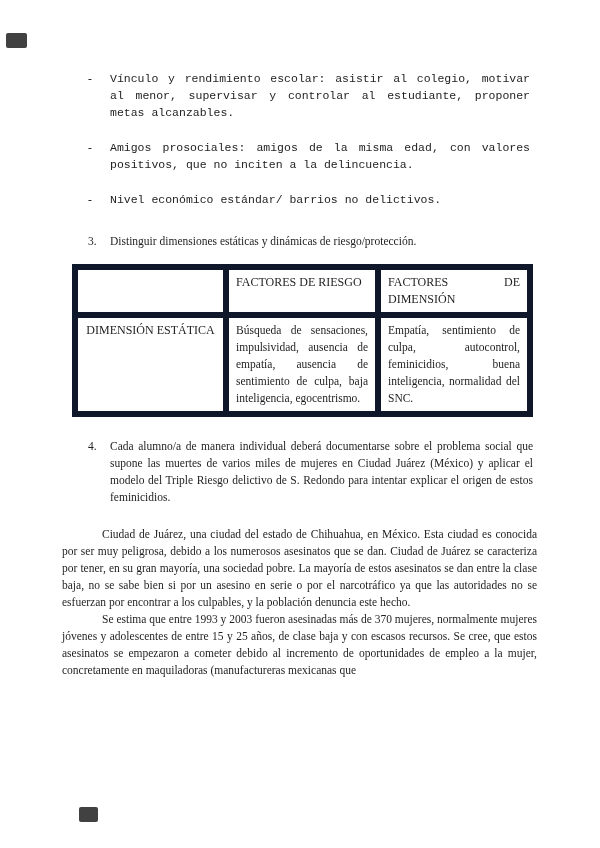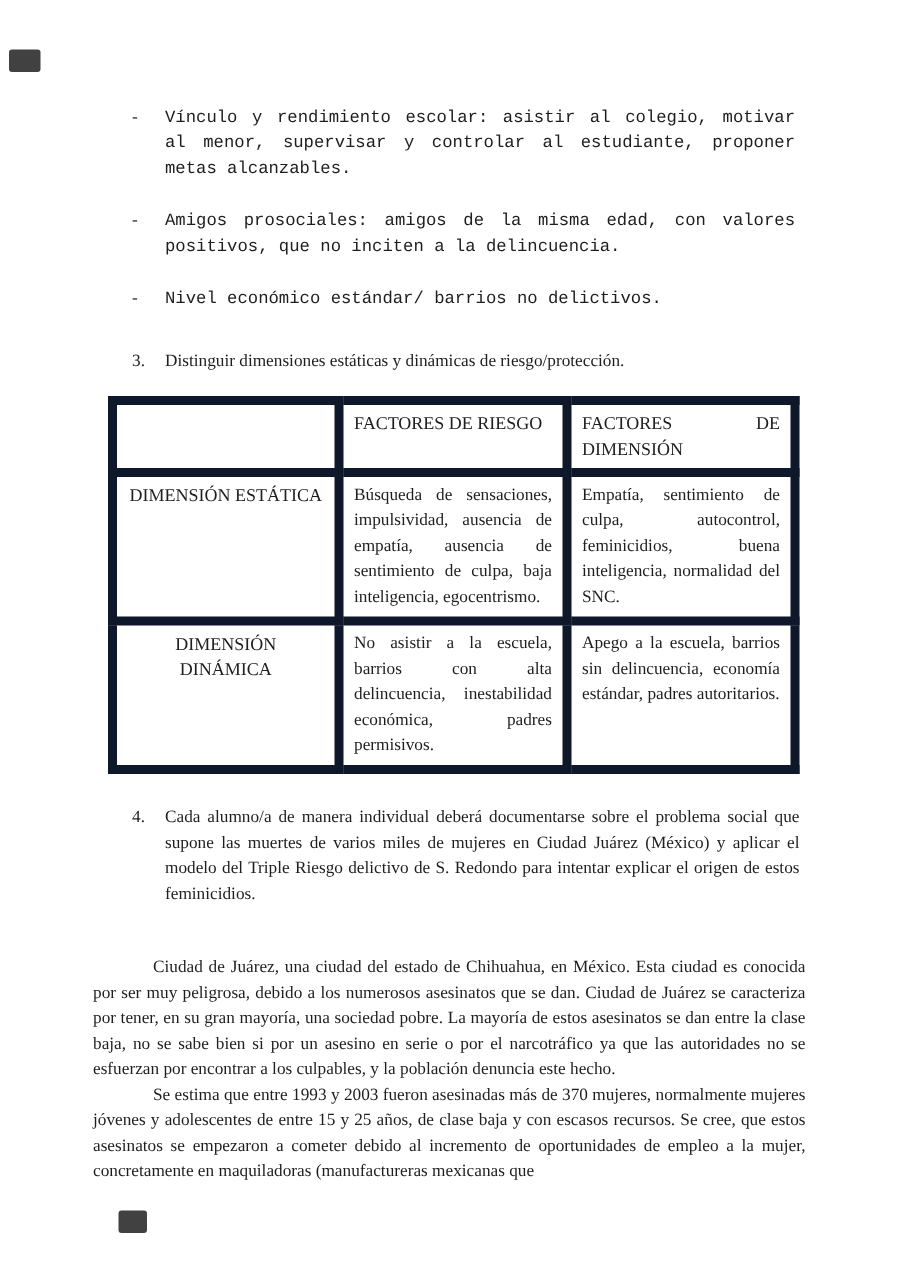--- a/index.html
+++ b/index.html
@@ -80,21 +80,21 @@
 
   
   .para {
     margin-left: 62px;
     margin-right: 63px;
     font-size: 11.5px;
     line-height: 17px;
     text-align: justify;
     text-indent: 40px;
   }
-  .para-1 { margin-top: 32px; }
+  .para-1 { margin-top: 20px; }
   .para-2 { }
 </style>
 </head>
 <body>
 
 <div class="page">
 
   <div class="scan-mark top"></div>
   <div class="scan-mark bottom"></div>
 
@@ -130,25 +130,20 @@
           <tr class="hdr">
         <td></td>
         <td>FACTORES DE RIESGO</td>
         <td>FACTORES DE DIMENSIÓN</td>
       </tr>
       <tr class="r1">
         <td class="rowlabel">DIMENSIÓN ESTÁTICA</td>
         <td>Búsqueda de sensaciones, impulsividad, ausencia de empatía, ausencia de sentimiento de culpa, baja inteligencia, egocentrismo.</td>
         <td>Empatía, sentimiento de culpa, autocontrol, feminicidios, buena inteligencia, normalidad del SNC.</td>
       </tr>
-      <tr class="r2">
-        <td class="rowlabel">DIMENSIÓN DINÁMICA</td>
-        <td>No asistir a la escuela, barrios con alta delincuencia, inestabilidad económica, padres permisivos.</td>
-        <td>Apego a la escuela, barrios sin delincuencia, economía estándar, padres autoritarios.</td>
-      </tr>
     </tbody>
       </table>
 
     <div class="num-item item-4">
       <span class="num">4.</span>
       <div class="ntext">Cada alumno/a de manera individual deberá documentarse sobre el problema social que supone las muertes de varios miles de mujeres en Ciudad Juárez (México) y aplicar el modelo del Triple Riesgo delictivo de S. Redondo para intentar explicar el origen de estos feminicidios.</div>
     </div>
 
     <p class="para para-1">Ciudad de Juárez, una ciudad del estado de Chihuahua, en México. Esta ciudad es conocida por ser muy peligrosa, debido a los numerosos asesinatos que se dan. Ciudad de Juárez se caracteriza por tener, en su gran mayoría, una sociedad pobre. La mayoría de estos asesinatos se dan entre la clase baja, no se sabe bien si por un asesino en serie o por el narcotráfico ya que las autoridades no se esfuerzan por encontrar a los culpables, y la población denuncia este hecho.</p>
     <p class="para para-2">Se estima que entre 1993 y 2003 fueron asesinadas más de 370 mujeres, normalmente mujeres jóvenes y adolescentes de entre 15 y 25 años, de clase baja y con escasos recursos. Se cree, que estos asesinatos se empezaron a cometer debido al incremento de oportunidades de empleo a la mujer, concretamente en maquiladoras (manufactureras mexicanas que</p>

